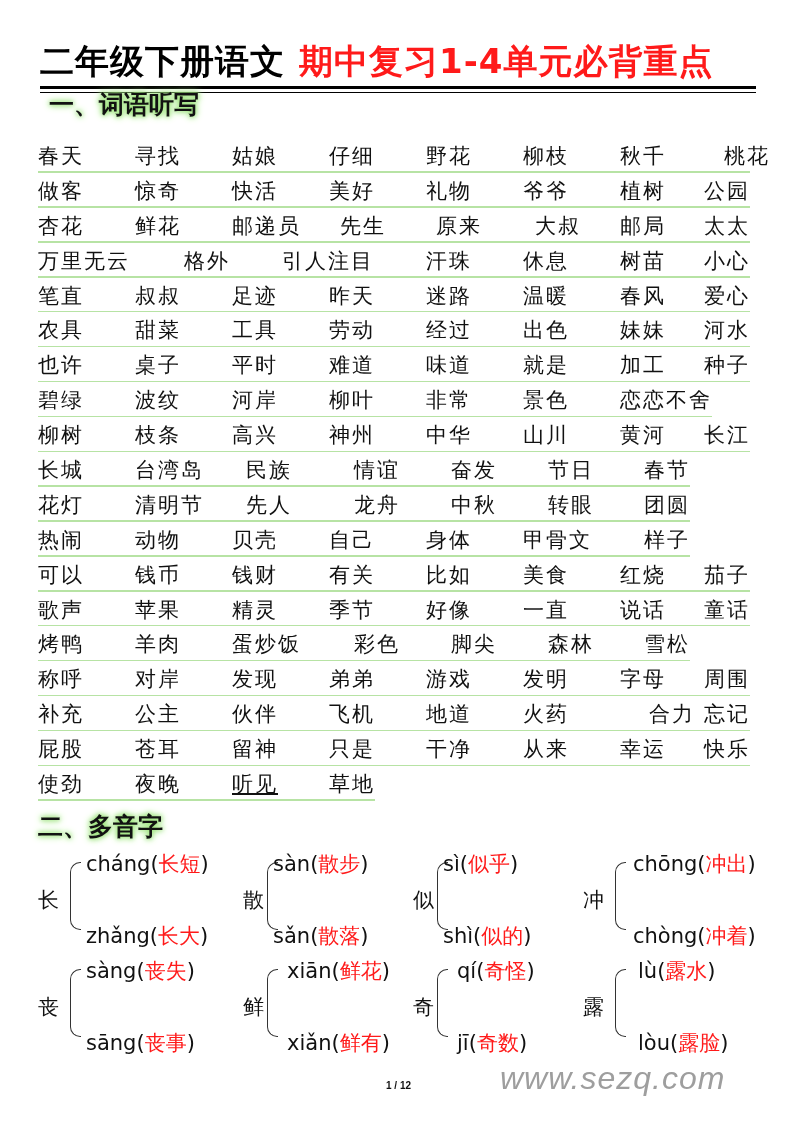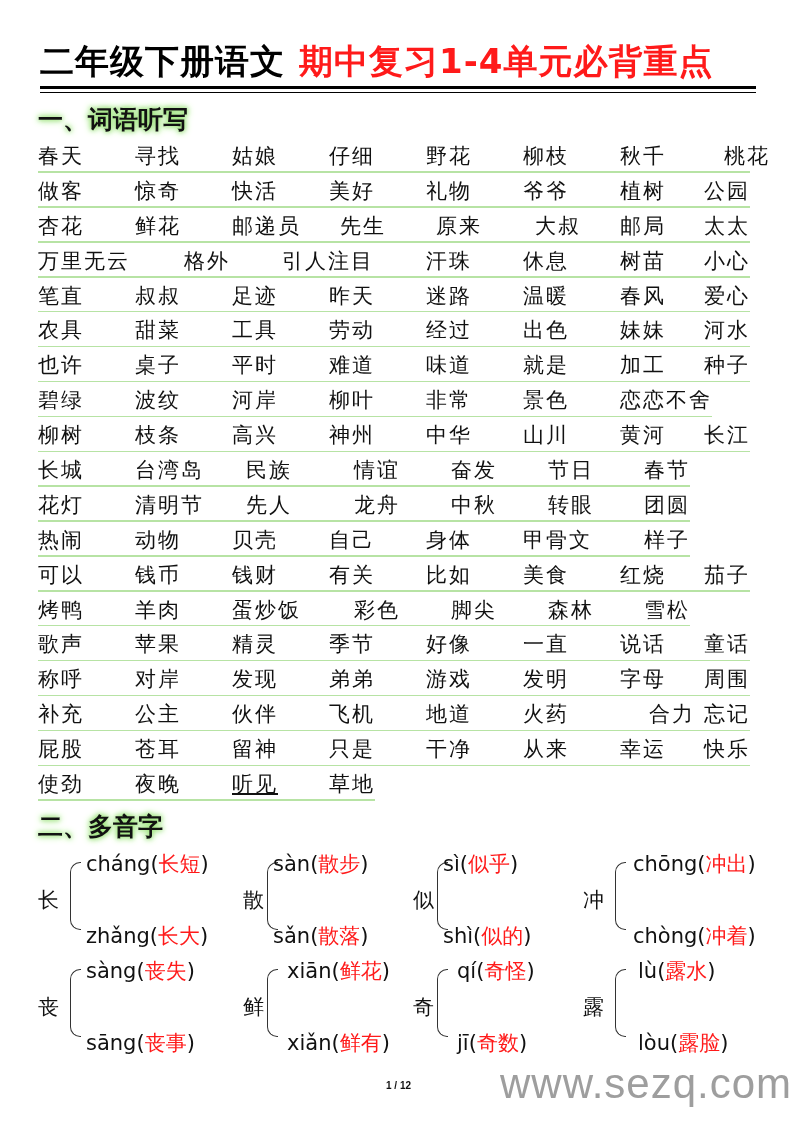--- a/index.html
+++ b/index.html
@@ -10,39 +10,39 @@
            font-family: "DejaVu Sans", "Liberation Sans", sans-serif; font-weight: bold;
            font-size: 34px; line-height: 42px; letter-spacing: 1px; white-space: nowrap; }
   .title .black { color: #000; }
   .title .red { color: #ff1a1a; margin-left: 14px; }
   .title-rule { position: absolute; left: 40px; top: 86px; width: 716px; height: 3px;
                 border-top: 3px solid #000; border-bottom: 1px solid #000; }
 
   .heading { position: absolute; left: 38px; font-family: "DejaVu Sans", "Liberation Sans", sans-serif;
              font-weight: bold; font-size: 25px; color: #111;
              text-shadow: 0 0 4px #9be27a, 0 0 6px #9be27a, 0 0 8px #b6ef9c; }
-  .h1 { top: 103px; }
+  .h1 { top: 88px; margin-left: 11px; }
   .h2 { top: 810px; text-align: center; }
 
   .words { position: absolute; left: 38px; top: 140px; width: 716px; }
   .wrow { position: relative; height: 34.9px; }
   .wrow .line { position: absolute; left: 0; bottom: 2px; height: 1.5px; background: #b7e3a4; }
   .w { position: absolute; top: 3px; font-size: 21px; line-height: 26px; letter-spacing: 2px; white-space: nowrap; }
 
   .poly { position: absolute; font-family: "DejaVu Sans", "Liberation Sans", sans-serif; }
   .poly .ch { position: absolute; font-family: "DejaVu Serif", serif; font-size: 21px; }
   .poly .brace { position: absolute; width: 10px; border: 1.4px solid #333; border-right: none;
                  border-radius: 10px 0 0 10px; }
   .poly .rd { position: absolute; font-size: 21px; white-space: nowrap; color: #111; }
   .poly .rd .ex { color: #ff1a1a; font-family: "DejaVu Serif", serif; }
 
   .pager { position: absolute; left: 386px; top: 1080px; font-family: "Liberation Sans", sans-serif;
            font-size: 10px; font-weight: bold; color: #111; }
   .watermark { position: absolute; left: 500px; top: 1060px; font-family: "Liberation Sans", sans-serif;
-               font-size: 42px; color: #9e9e9e; letter-spacing: 1px; }
+               font-size: 32px; color: #9e9e9e; letter-spacing: 1px; font-style: italic; }
 </style>
 </head>
 <body>
 
 <div class="title">
   <span class="black">二年级下册语文</span><span class="red">期中复习1-4单元必背重点</span>
 </div>
 <div class="title-rule"></div>
 
 <div class="heading h1">一、词语听写</div>
@@ -180,41 +180,41 @@
       <span class="w" style="left: 97px;">钱币</span>
       <span class="w" style="left: 194px;">钱财</span>
       <span class="w" style="left: 291px;">有关</span>
       <span class="w" style="left: 388px;">比如</span>
       <span class="w" style="left: 485px;">美食</span>
       <span class="w" style="left: 582px;">红烧</span>
       <span class="w" style="left: 666px;">茄子</span>
       <div class="line" style="width: 712px;"></div>
     </div>
     <div class="wrow">
+      <span class="w" style="left: 0px;">歌声</span>
+      <span class="w" style="left: 97px;">苹果</span>
+      <span class="w" style="left: 194px;">精灵</span>
+      <span class="w" style="left: 291px;">季节</span>
+      <span class="w" style="left: 388px;">好像</span>
+      <span class="w" style="left: 485px;">一直</span>
+      <span class="w" style="left: 582px;">说话</span>
+      <span class="w" style="left: 666px;">童话</span>
+      <div class="line" style="width: 712px;"></div>
+    </div>
+    <div class="wrow">
       <span class="w" style="left: 0px;">烤鸭</span>
       <span class="w" style="left: 97px;">羊肉</span>
       <span class="w" style="left: 194px;">蛋炒饭</span>
       <span class="w" style="left: 316px;">彩色</span>
       <span class="w" style="left: 413px;">脚尖</span>
       <span class="w" style="left: 510px;">森林</span>
       <span class="w" style="left: 606px;">雪松</span>
       <div class="line" style="width: 652px;"></div>
     </div>
     <div class="wrow">
-      <span class="w" style="left: 0px;">歌声</span>
-      <span class="w" style="left: 97px;">苹果</span>
-      <span class="w" style="left: 194px;">精灵</span>
-      <span class="w" style="left: 291px;">季节</span>
-      <span class="w" style="left: 388px;">好像</span>
-      <span class="w" style="left: 485px;">一直</span>
-      <span class="w" style="left: 582px;">说话</span>
-      <span class="w" style="left: 666px;">童话</span>
-      <div class="line" style="width: 712px;"></div>
-    </div>
-    <div class="wrow">
       <span class="w" style="left: 0px;">称呼</span>
       <span class="w" style="left: 97px;">对岸</span>
       <span class="w" style="left: 194px;">发现</span>
       <span class="w" style="left: 291px;">弟弟</span>
       <span class="w" style="left: 388px;">游戏</span>
       <span class="w" style="left: 485px;">发明</span>
       <span class="w" style="left: 582px;">字母</span>
       <span class="w" style="left: 666px;">周围</span>
       <div class="line" style="width: 712px;"></div>
     </div>

